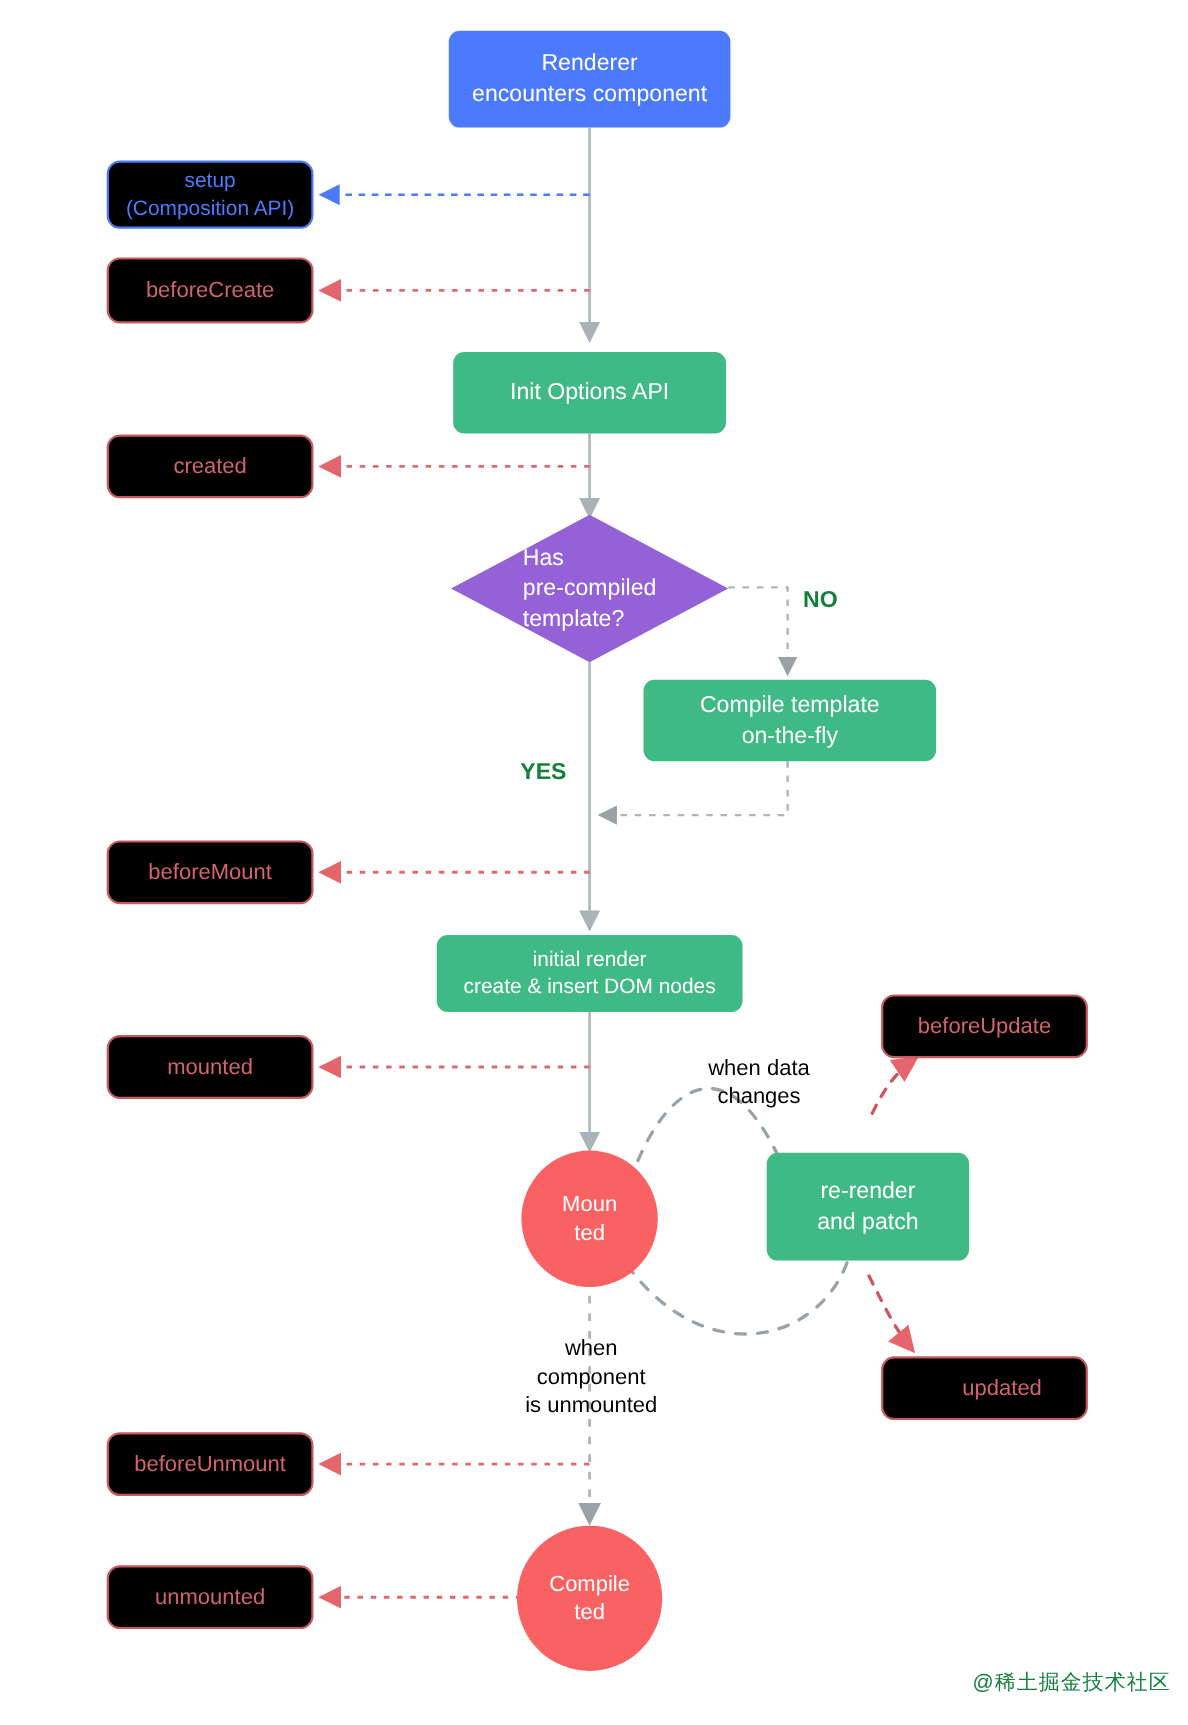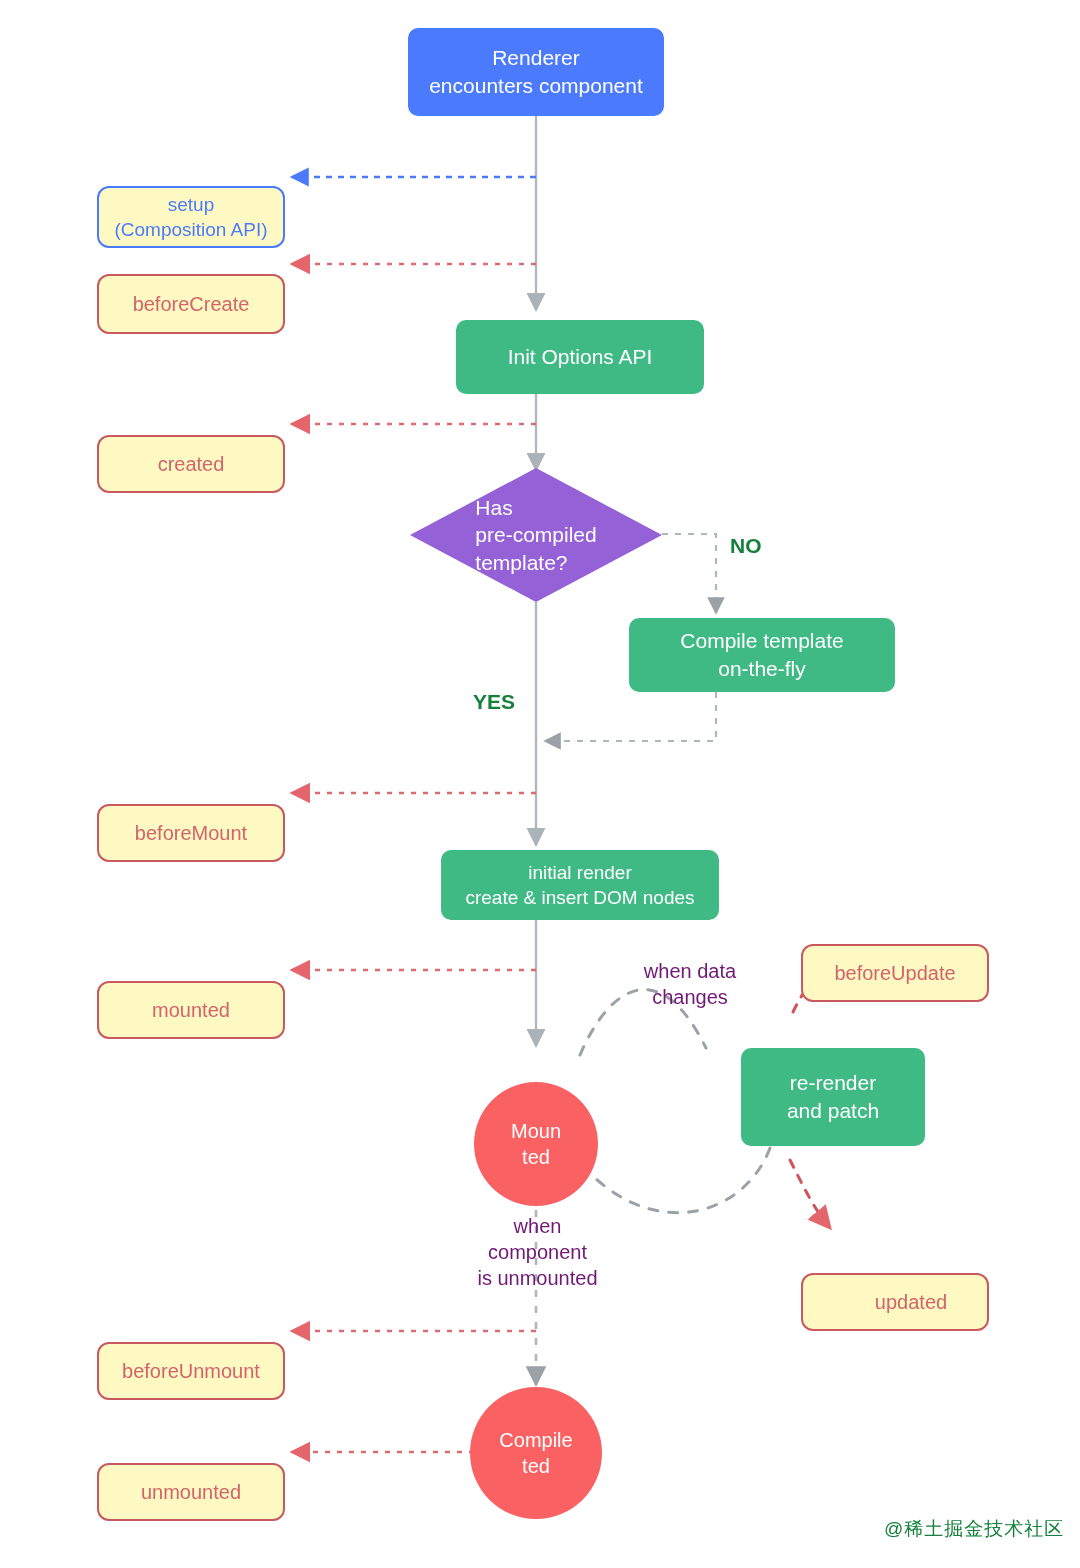--- a/index.html
+++ b/index.html
@@ -35,29 +35,28 @@
     line-height: 1.32;
   }
   
   .proc {
     border-radius: 10px;
     color: #ffffff;
     font-size: 21px;
     text-align: center;
   }
   .proc.blue   { background: #4b7bfc; }
-  .proc.green  { background: #3fba85; margin-left: 44px; }
+  .proc.green  { background: #3fba85; }
   
   .hook {
-    background: #fef9c3;
+    background: #000000;
     border: 2.5px solid #c8595e;
     border-radius: 12px;
     color: #d2646a;
     font-size: 20px;
-    margin-top: 40px;
   }
   .hook.setup {
     border-color: #4b7bfc;
     color: #4b7bfc;
     font-size: 19px;
   }
   
   .circle {
     border-radius: 50%;
     background: #fa6162;
@@ -83,21 +82,21 @@
     align-items: center;
     justify-content: center;
     color: #ffffff;
     font-size: 21px;
     line-height: 1.3;
     text-align: left;
   }
   
   .edge-label {
     position: absolute;
-    color: #701a75;
+    color: #000000;
     font-size: 20px;
     line-height: 1.3;
     text-align: center;
   }
   .edge-label.branch {
     font-weight: bold;
     font-size: 21px;
     color: #15803d;
   }
   .watermark {
@@ -222,21 +221,21 @@
     <div>
       <span>initial render</span><br>
       <span>create &amp; insert DOM nodes</span>
     </div>
   </div>
 
   <div class="node hook" style="left:97px; top:941px; width:188px; height:58px;">
     <span>mounted</span>
   </div>
 
-  <div class="node circle" style="left:474px; top:1082px; width:124px; height:124px;">
+  <div class="node circle" style="left:474px; top:1046px; width:124px; height:124px;">
     <div>
       <span>Moun</span><br>
       <span>ted</span>
     </div>
   </div>
 
   <div class="edge-label" style="left:620px; top:958px; width:140px;">
     <span>when data</span><br>
     <span>changes</span>
   </div>

